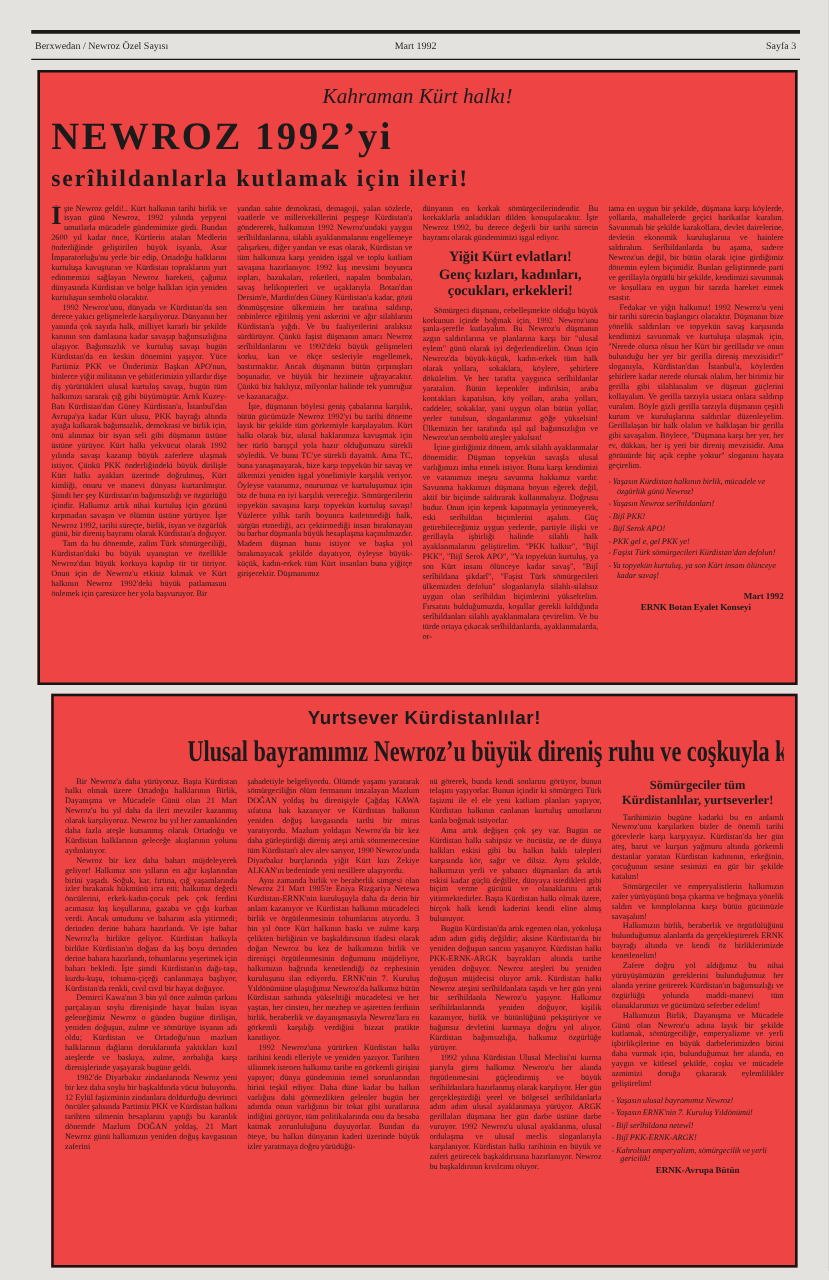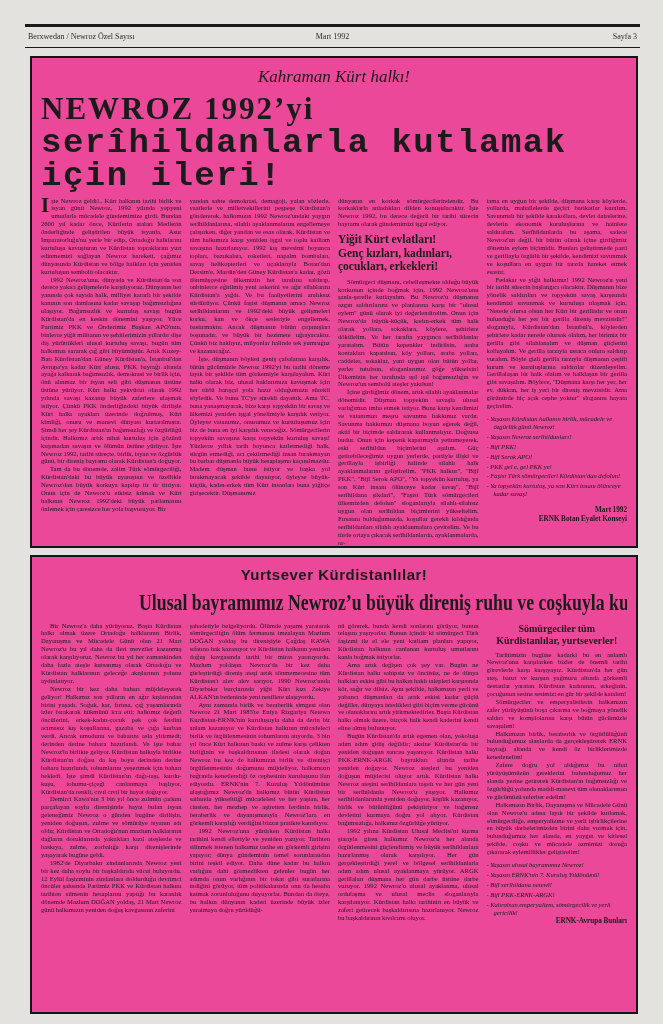--- a/index.html
+++ b/index.html
@@ -17,33 +17,33 @@
   .rule.thin{height:1px;}
   .masthead-row{
     display:flex;align-items:baseline;
     font-size:8px;line-height:9px;padding:5px 3px 6px 3px;color:#2a2a2a;
   }
   .masthead-row .m-left{flex:1;text-align:left;}
   .masthead-row .m-center{flex:1;text-align:center;}
   .masthead-row .m-right{flex:1;text-align:right;}
   
   .article-box{
-    border:2px solid #151515;background:#ec4899;
+    border:2px solid #151515;background:#ef4444;
     margin:8px 2px 0 5px;box-sizing:border-box;overflow:hidden;
   }
   .top-article{height:492px;padding:6px 9px 5px 9px;}
-  .bottom-article{height:459px;padding:5px 9px 5px 9px;margin-top:7px;}
+  .bottom-article{height:459px;padding:5px 9px 5px 9px;margin-top:7px;margin-left:16px;}
   
   .kicker-italic{
     text-align:center;font-style:italic;font-size:17px;line-height:22px;
     margin-top:2px;
   }
   .headline{margin:2px 0 4px 0;font-weight:bold;}
   .hl1{display:block;font-size:31px;line-height:37px;letter-spacing:2px;}
-  .hl2{display:block;font-size:34px;line-height:33px;letter-spacing:1.5px;font-family:Liberation Mono, monospace;}
+  .hl2{display:block;font-size:19px;line-height:33px;letter-spacing:1.5px;}
   .kicker-sans{
     font-family:"Liberation Sans", sans-serif;font-weight:bold;
     text-align:center;font-size:15px;line-height:19px;margin-top:3px;letter-spacing:.5px;
   }
   .headline2{
     margin:3px 0 5px 0;text-align:center;font-weight:bold;overflow:hidden;
     white-space:nowrap;
   }
   .headline2 .condensed{
     display:inline-block;font-size:24px;line-height:30px;
@@ -57,34 +57,34 @@
   .blk{
     font-size:6.6px;line-height:7.9px;text-align:justify;margin:0;
     word-spacing:-0.2px;
   }
   .lead::first-letter{
     float:left;font-size:21px;line-height:15px;font-weight:bold;padding:1px 2px 0 0;
   }
   .para{text-indent:9px;}
   .cont{text-indent:0;}
   .subhead{
-    font-weight:bold;text-align:left;white-space:pre-line;
+    font-weight:bold;text-align:center;white-space:pre-line;
     font-size:11.5px;line-height:13.5px;margin:5px 0 4px 0;text-indent:0;
   }
   .subhead2{
     font-weight:bold;text-align:center;white-space:pre-line;
     font-size:10px;line-height:12px;margin:1px 0 4px 0;text-indent:0;
   }
   .slogan{
     font-style:italic;text-align:left;padding-left:7px;text-indent:-7px;
     margin-top:2px;
   }
   .slogans-start{margin-top:5px;}
   .date{font-weight:bold;text-align:right;margin-top:9px;font-size:7.2px;}
-  .org{font-weight:bold;text-align:right;margin-top:1px;font-size:7.2px;}
+  .org{font-weight:bold;text-align:center;margin-top:1px;font-size:7.2px;}
 </style>
 </head>
 <body>
 
 <div class="page">
   <div class="inner">
 
     <header class="masthead">
       <div class="rule thick"></div>
       <div class="masthead-row">
@@ -164,19 +164,19 @@
             <div class="blk para">Tarihimizin bugüne kadarki bu en anlamlı Newroz'unu karşılarken bizler de önemli tarihi görevlerle karşı karşıyayız. Kürdistan'da her gün ateş, barut ve kurşun yağmuru altında görkemli destanlar yaratan Kürdistan kadınının, erkeğinin, çocuğunun sesine sesimizi en gür bir şekilde katalım!</div>
             <div class="blk para">Sömürgeciler ve emperyalistlerin halkımızın zafer yürüyüşünü boşa çıkarma ve boğmaya yönelik saldırı ve komplolarına karşı bütün gücümüzle savaşalım!</div>
             <div class="blk para">Halkımızın birlik, beraberlik ve örgütlülüğünü bulunduğumuz alanlarda da gerçekleştirerek ERNK bayrağı altında ve kendi öz birliklerimizde kenetlenelim!</div>
             <div class="blk para">Zafere doğru yol aldığımız bu nihai yürüyüşümüzün gereklerini bulunduğumuz her alanda yerine getirerek Kürdistan'ın bağımsızlığı ve özgürlüğü yolunda maddi-manevi tüm olanaklarımızı ve gücümüzü seferber edelim!</div>
             <div class="blk para">Halkımızın Birlik, Dayanışma ve Mücadele Günü olan Newroz'u adına layık bir şekilde kutlamak, sömürgeciliğe, emperyalizme ve yerli işbirlikçilerine en büyük darbelerimizden birini daha vurmak için, bulunduğumuz her alanda, en yaygın ve kitlesel şekilde, coşku ve mücadele azmimizi doruğa çıkararak eylemlilikler geliştirelim!</div>
             <div class="blk slogan slogans-start">- Yaşasın ulusal bayramımız Newroz!</div>
             <div class="blk slogan">- Yaşasın ERNK'nin 7. Kuruluş Yıldönümü!</div>
             <div class="blk slogan">- Bijî serîhildana netewî!</div>
             <div class="blk slogan">- Bijî PKK-ERNK-ARGK!</div>
             <div class="blk slogan">- Kahrolsun emperyalizm, sömürgecilik ve yerli gericilik!</div>
-            <div class="blk org">ERNK-Avrupa Bunları</div>
+            <div class="blk org">ERNK-Avrupa Bütün</div>
           </div>
       </div>
     </section>
 
   </div>
 </div>
 
 </body></html>

